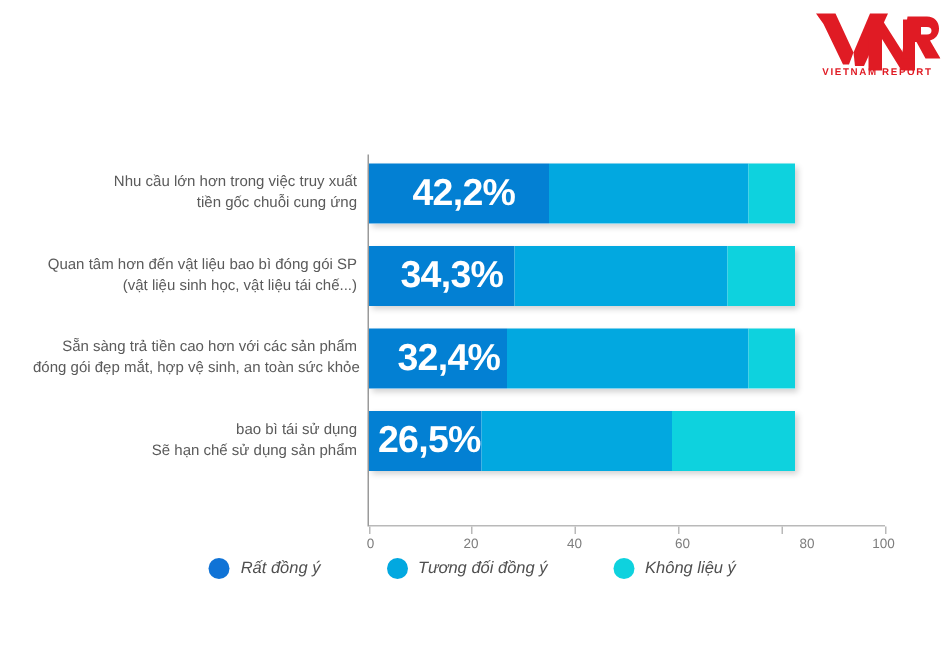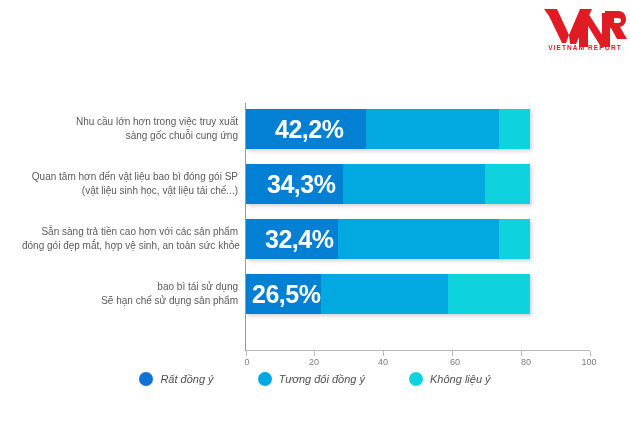--- a/index.html
+++ b/index.html
@@ -159,27 +159,27 @@
   <div class="tick-mark" style="left:314px;"></div>
   <div class="tick-mark" style="left:383px;"></div>
   <div class="tick-mark" style="left:452px;"></div>
   <div class="tick-mark" style="left:521px;"></div>
   <div class="tick-mark" style="left:590px;"></div>
 
   <div class="tick-label" style="left:247px;">0</div>
   <div class="tick-label" style="left:314px;">20</div>
   <div class="tick-label" style="left:383px;">40</div>
   <div class="tick-label" style="left:428px;margin-left:27px;">60</div>
-  <div class="tick-label" style="left:526px;">80</div>
+  <div class="tick-label" style="left:538px;">80</div>
   <div class="tick-label" style="left:589px;">100</div>
 
   <div class="row" style="top:14px;">
     <div class="row-label">
       <div>Nhu cầu lớn hơn trong việc truy xuất</div>
-      <div>sàng gốc chuỗi cung ứng</div>
+      <div>tiền gốc chuỗi cung ứng</div>
     </div>
     <div class="bar">
       <div class="seg" style="width:42.2%;background:#0380D3;"></div>
       <div class="seg" style="width:46.8%;background:#02A8E0;"></div>
       <div class="seg" style="width:11.0%;background:#0ED2DE;"></div>
       <div class="seg-value" style="left:29px;">42,2%</div>
     </div>
   </div>
 
   <div class="row" style="top:69px;">

